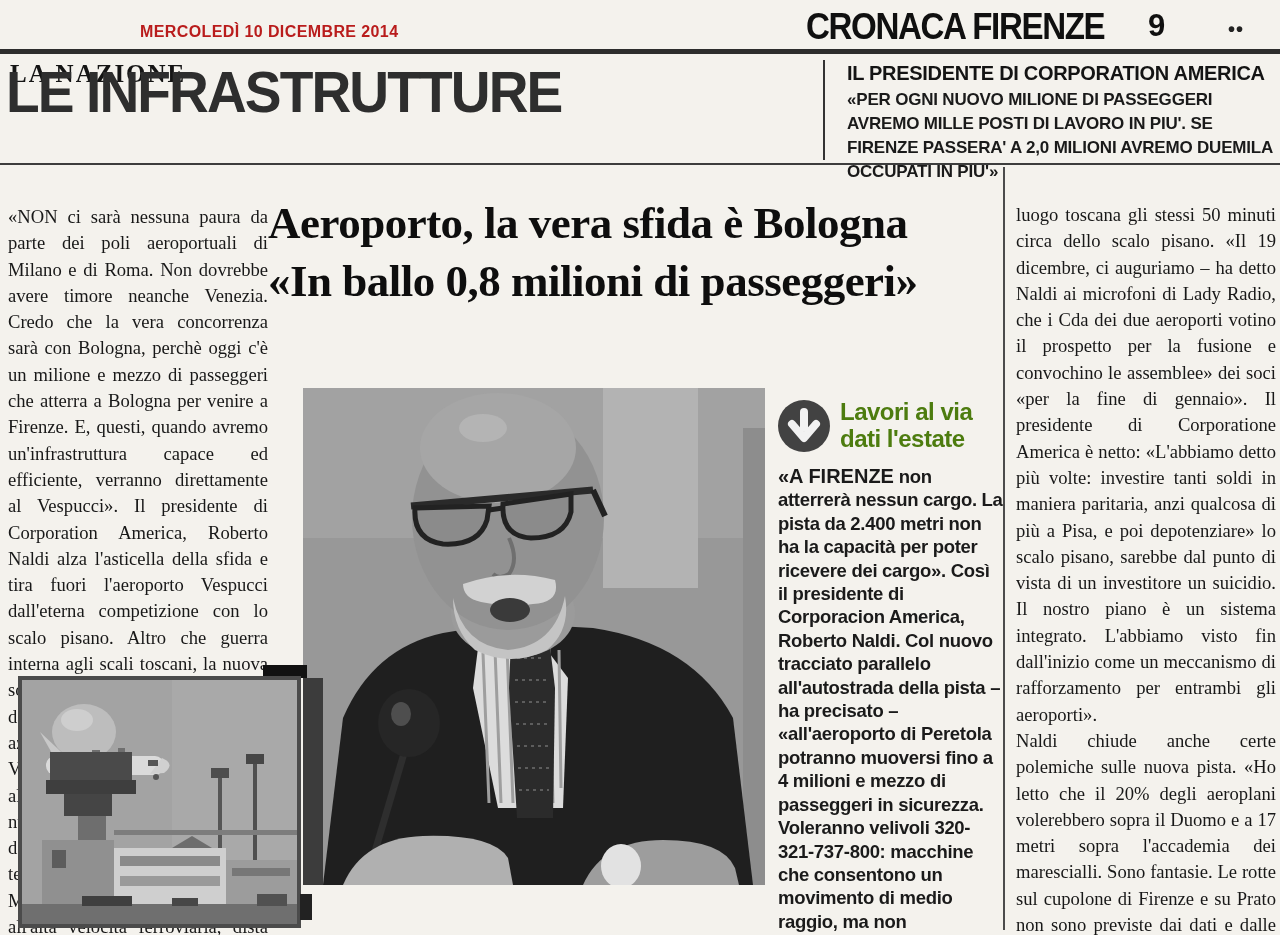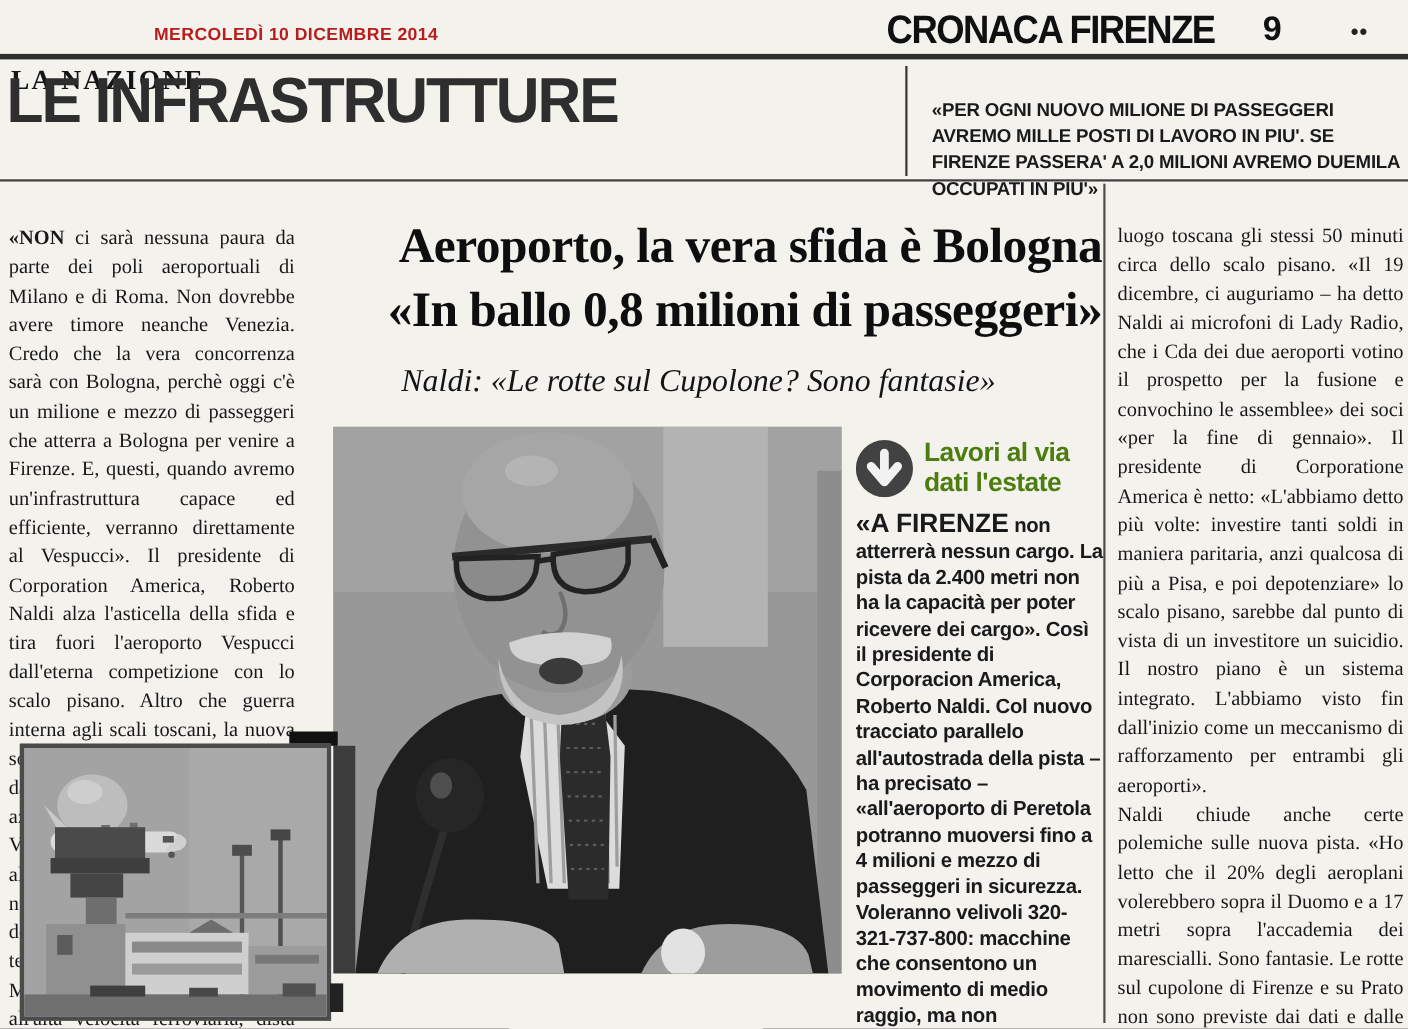--- a/index.html
+++ b/index.html
@@ -18,34 +18,34 @@
   .rule-top{left:0;top:49px;width:1280px;height:5px;background:#2d2d2d;}
   .rule-mid{left:0;top:163px;width:1280px;height:2px;background:#3d3d3d;}
   .rule-right-v{left:1003px;top:167px;width:2px;height:763px;background:#4c4c4c;}
   .tr-rule-v{left:823px;top:60px;width:2px;height:100px;background:#333;}
   
   .kicker{left:6px;top:58px;font:800 58px "Liberation Sans", sans-serif;letter-spacing:-2px;color:#2e2e2e;transform:scaleX(.95);transform-origin:left top;white-space:nowrap;}
   
   .tr-head{left:847px;top:62px;width:430px;font:800 20px "Liberation Sans", sans-serif;letter-spacing:-.3px;color:#141414;}
   .tr-quote{left:847px;top:88px;width:428px;font:bold 17px "Liberation Sans", sans-serif;line-height:24px;letter-spacing:-.2px;color:#1a1a1a;}
   
-  .headline{left:268px;top:194px;width:734px;text-align:right;font:bold 45px "Liberation Serif", serif;line-height:58px;color:#0e0e0e;letter-spacing:-.5px;}
+  .headline{left:268px;top:194px;width:734px;text-align:left;font:bold 45px "Liberation Serif", serif;line-height:58px;color:#0e0e0e;letter-spacing:-.5px;}
   .subhead{left:268px;top:330px;width:734px;text-align:center;font:italic 29px "Liberation Serif", serif;color:#141414;}
   
   .col{font-size:18.6px;line-height:26.3px;text-align:justify;color:#181818;}
   .col p{margin:0;}
   .leftcol{left:8px;top:204px;width:260px;}
   .rightcol{left:1016px;top:202px;width:260px;}
-  .lead-word{font-weight:bold;}
+  .lead-word{font-weight:normal;}
   
   .sidebox{left:778px;top:398px;width:226px;font-family:"Liberation Sans", sans-serif;}
   .sidebox .icon{position:absolute;left:0;top:2px;width:52px;height:52px;}
   .sidebox-title{margin-left:62px;font:800 24px "Liberation Sans", sans-serif;line-height:27px;letter-spacing:-.5px;color:#4d7c0f;}
   .sidebox-text{margin-top:13px;font:bold 18.5px "Liberation Sans", sans-serif;line-height:23.4px;letter-spacing:-.3px;color:#1a1a1a;}
-  .sidebox-text .box-lead{font-size:24px;letter-spacing:0;}
+  .sidebox-text .box-lead{font-size:20px;letter-spacing:0;}
   
   .main-photo{left:303px;top:388px;width:462px;height:497px;background:#9a9a9a;}
   .small-photo{left:18px;top:676px;width:283px;height:252px;border:4px solid #4b4b4b;box-sizing:border-box;background:#a3a3a3;}
   .photo-tab{left:263px;top:665px;width:44px;height:13px;background:#111;}
   .caption-marker{left:300px;top:894px;width:12px;height:26px;background:#222;}
   .caption{left:322px;top:897px;width:620px;font:bold 17px "Liberation Sans", sans-serif;letter-spacing:-.2px;color:#111;}
   svg{display:block;}
 </style>
 </head>
 <body>
@@ -55,30 +55,30 @@
   <div class="abs masthead">LA NAZIONE</div>
   <div class="abs hdr-date">MERCOLEDÌ 10 DICEMBRE 2014</div>
   <div class="abs section">CRONACA FIRENZE</div>
   <div class="abs pageno">9</div>
   <div class="abs hdr-dots">••</div>
   <div class="abs rule-top"></div>
 
   <div class="abs kicker">LE INFRASTRUTTURE</div>
 
   <div class="abs tr-rule-v"></div>
+  <div class="abs tr-head">IL PRESIDENTE DI CORPORATION AMERICA</div>
   <div class="abs tr-quote">«PER OGNI NUOVO MILIONE DI PASSEGGERI AVREMO MILLE POSTI DI LAVORO IN PIU'. SE FIRENZE PASSERA' A 2,0 MILIONI AVREMO DUEMILA OCCUPATI IN PIU'»</div>
 
   <div class="abs rule-mid"></div>
   <div class="abs rule-right-v"></div>
 
   <div class="abs headline">
     <div>Aeroporto, la vera sfida è Bologna</div>
     <div>«In ballo 0,8 milioni di passeggeri»</div>
   </div>
-  <div class="abs subhead">Naldi: «Le rotte sul Cupolone? Sono fantasie»</div>
 
   <div class="abs col leftcol">
     <p><span class="lead-word">«NON</span><span> ci sarà nessuna paura da parte dei poli aeroportuali di Milano e di Roma. Non dovrebbe avere timore neanche Venezia. Credo che la vera concorrenza sarà con Bologna, perchè oggi c'è un milione e mezzo di passeggeri che atterra a Bologna per venire a Firenze. E, questi, quando avremo un'infrastruttura capace ed efficiente, verranno direttamente al Vespucci». Il presidente di Corporation America, Roberto Naldi alza l'asticella della sfida e tira fuori l'aeroporto Vespucci dall'eterna competizione con lo scalo pisano. Altro che guerra interna agli scali toscani, la nuova società unica che sarà guidata dalla holding privata argentina azionista di maggioranza sia del Vespucci che del Galilei, ha ben altri competitor. E grazie alla nuova pista parallela dell'aeroporto fiorentino potrà tentare di strappare passeggeri al Marconi di Bologna che, grazie all'alta velocità ferroviaria, dista dal capo-</span></p>
   </div>
 
   <div class="abs main-photo">
     <svg width="462" height="497" viewBox="0 0 462 497">
       <rect width="462" height="497" fill="#989898"></rect>
       <rect x="0" y="0" width="462" height="150" fill="#a2a2a2"></rect>
       <rect x="300" y="0" width="95" height="200" fill="#b3b3b3"></rect>

